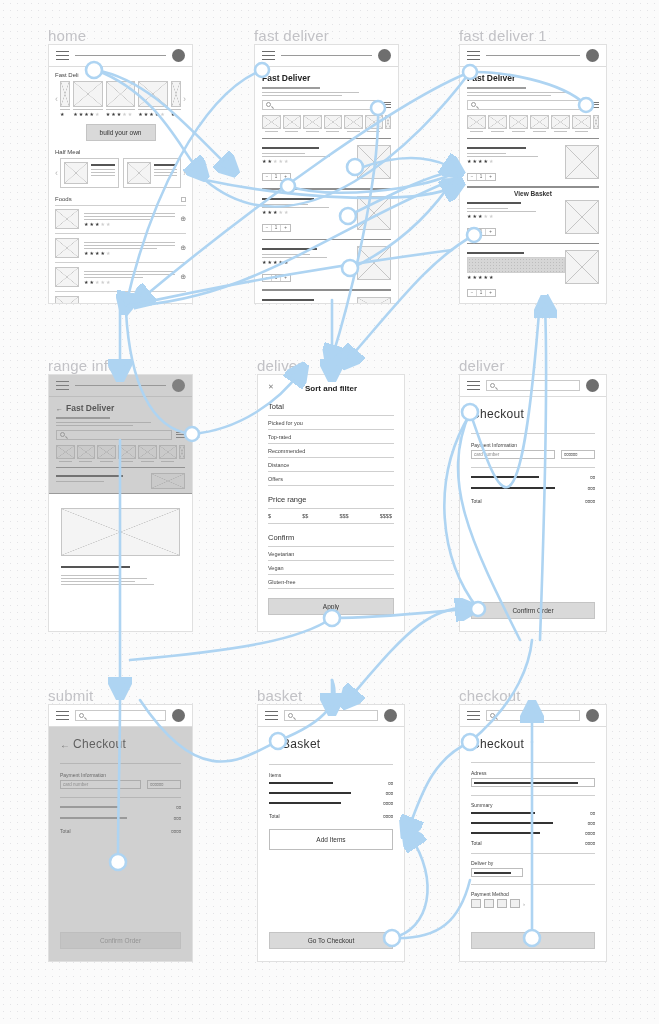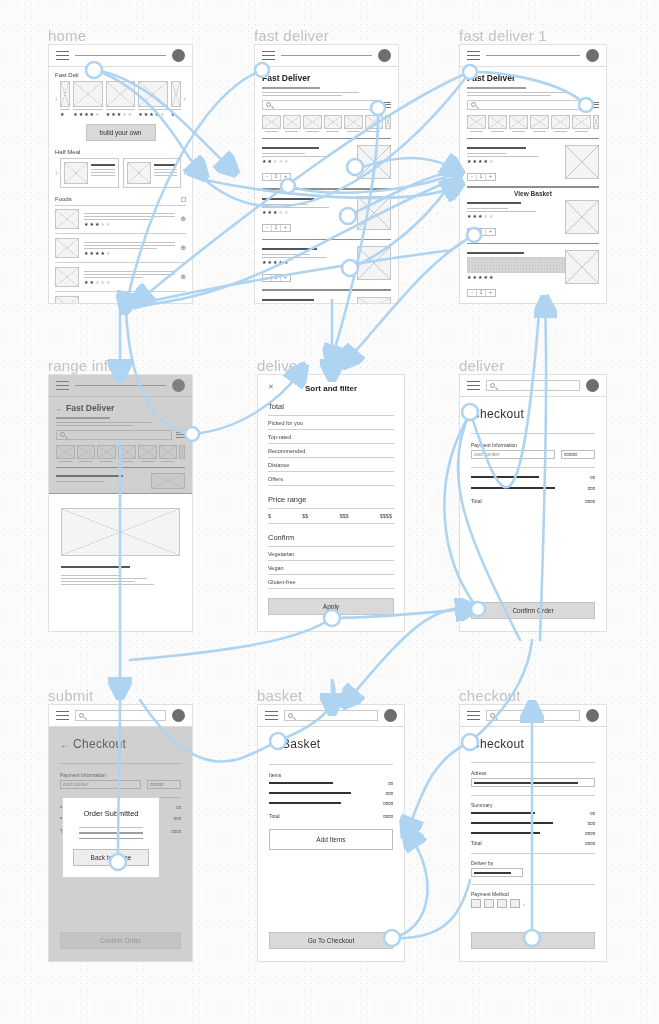--- a/index.html
+++ b/index.html
@@ -782,27 +782,20 @@
       <div class="row" style="justify-content:space-between;align-items:center;margin-top:5px">
         <div class="ln" style="width:55%"></div>
           <div class="money">¤¤¤</div>
       </div>
       <div class="row" style="justify-content:space-between;align-items:center;margin-top:7px">
         <div class="lbl-s" style="margin:0">Total</div>
         <div class="money">¤¤¤¤</div>
       </div>
       <div class="btn-fill" style="position:absolute;left:11px;right:11px;bottom:14px;opacity:.55">Confirm Order</div>
       <div class="dim"></div>
-      <div style="position:absolute;left:13px;top:70px;width:98px;background:#fff;border:1px solid #d2d2d2;padding:11px 10px;z-index:3">
-        <div style="text-align:center;font-size:7.5px;color:#222;margin-bottom:9px">Order Submitted</div>
-        <div class="ln thin" style="margin:0 6px"></div>
-        <div class="ln" style="margin:4px 6px"></div>
-        <div class="ln" style="margin:4px 6px"></div>
-        <div class="btn-ghost" style="margin-top:10px;background:#ededed">Back to Home</div>
-      </div>
     </div>
   </div>
 
   <div class="scr-label" style="left:257px;top:687px">basket</div>
   <div class="screen" id="s-bsk" style="left:257px;top:704px;width:148px;height:258px">
     <div class="topbar">
       <div class="hamb">
           <i></i>
           <i></i>
           <i></i>

